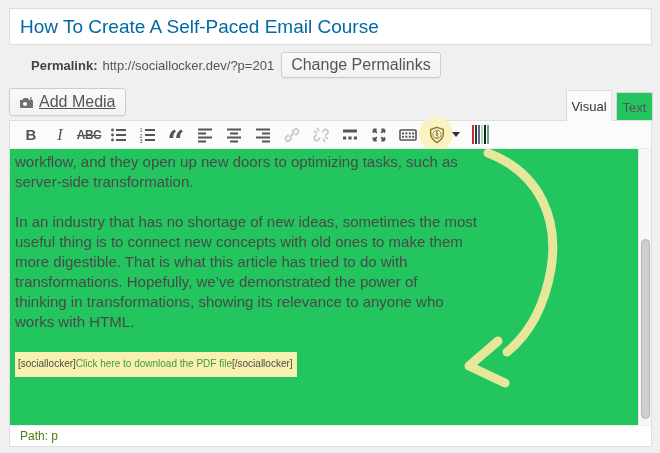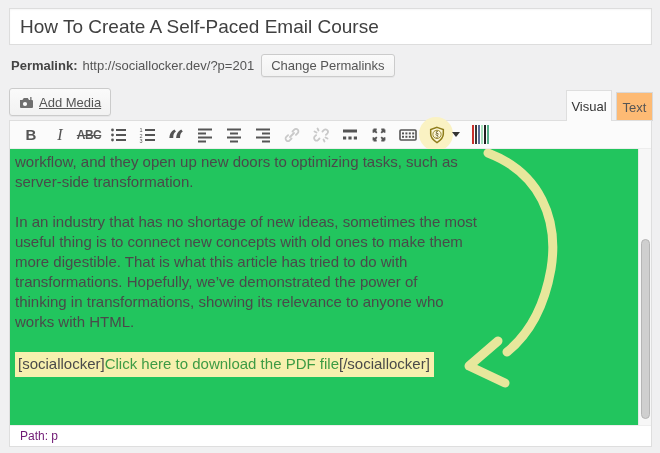--- a/index.html
+++ b/index.html
@@ -7,51 +7,51 @@
   .screen {
     position:relative; width:660px; height:453px;
     background:#f0f0f1; overflow:hidden;
     font-family:"Liberation Sans", sans-serif; color:#444;
   }
   
   .title-input {
     position:absolute; left:9px; top:8px; width:643px; height:37px;
     background:#fff; border:1px solid #ddd; outline:none;
     font-family:"Liberation Sans", sans-serif;
-    font-size:19px; color:#404040; padding:0 10px;
+    font-size:19px; color:#0369a1; padding:0 10px;
     box-shadow:inset 0 1px 2px rgba(0,0,0,.04);
   }
   
   .permalink-row {
     position:absolute; left:11px; top:52px; height:26px;
     display:flex; align-items:center; font-size:13px; color:#555;
   }
-  .permalink-label { font-weight:bold; color:#444; margin-right:5px; }
+  .permalink-label { font-weight:bold; color:#444; margin-right:5px;margin-left:20px; }
   .permalink-url { color:#555; margin-right:7px; }
   .btn {
     display:inline-flex; align-items:center; gap:5px;
     background:linear-gradient(#fafafa,#f2f2f2);
     border:1px solid #cbcbcb; border-radius:3px;
-    color:#555; font-size:13px; font-family:"Liberation Sans", sans-serif;
+    color:#555; font-size:16px; font-family:"Liberation Sans", sans-serif;
     padding:3px 9px; cursor:pointer; box-shadow:0 1px 0 rgba(0,0,0,.04);
   }
   
   .add-media-btn { position:absolute; left:9px; top:88px; height:28px;text-decoration:underline; }
   .tab {
     position:absolute; font-size:13px; color:#555;
     display:flex; align-items:center; justify-content:center;
   }
   .tab-visual {
     left:566px; top:90px; width:46px; height:31px;
     background:#fbfbfb; border:1px solid #dedede; border-bottom:none;
     z-index:3; color:#333;
   }
   .tab-text {
     left:616px; top:92px; width:37px; height:29px;
-    background:#fdba74; border:1px solid #d8d8d8; border-bottom:none;
+    background:#22c55e; border:1px solid #d8d8d8; border-bottom:none;
   }
   
   .editor-frame {
     position:absolute; left:9px; top:120px; width:643px; height:327px;
     background:#fff; border:1px solid #dedede; z-index:2;
   }
   .toolbar {
     position:absolute; left:0; top:0; right:0; height:28px;
     background:#fbfbfb; border-bottom:1px solid #ededed;
     display:flex; align-items:center; gap:11px; padding-left:12px;
@@ -87,39 +87,39 @@
       #222 12px 14px, #fff 14px 15px, #57b08a 15px 17px);
   }
   
   .content {
     position:absolute; left:0; top:28px; right:0; bottom:21px;
     background:#22c55e; overflow:hidden;
     font-size:15px; line-height:20px; color:#4a4a4a;
     padding:3px 20px 0 5px;
   }
   .content p { white-space:pre-line; margin:0 0 20px 0; max-width:560px; }
-  .shortcode-line { margin-top:5px; font-size:15px; }
+  .shortcode-line { margin-top:5px; font-size:10px; }
   .hl { display:inline-block; padding:2px 4px 3px 3px; }
   .sc-link { text-decoration:none; cursor:pointer; }
   .arrow-svg { position:absolute; left:0; top:0; width:641px; height:276px; pointer-events:none; }
   
   .scroll-track {
     position:absolute; right:0; top:0; bottom:0; width:13px;
     background:#f7f7f7; border-left:1px solid #e8e8e8;
   }
   .scroll-thumb {
     position:absolute; left:2px; top:90px; width:9px; height:180px;
     background:#cfcfcf; border:1px solid #b5b5b5; border-radius:5px;
   }
   
   .path-bar {
     position:absolute; left:0; right:0; bottom:0; height:21px;
     background:#fff; border-top:1px solid #eee;
     display:flex; align-items:center; padding-left:10px;
-    font-size:12px; color:#701a75;
+    font-size:12px; color:#4d7c0f;
   }
   svg.ic { display:block; }
 </style>
 </head>
 <body>
 
 <div class="screen">
 
   <input class="title-input" type="text" value="How To Create A Self-Paced Email Course" style="">
 

